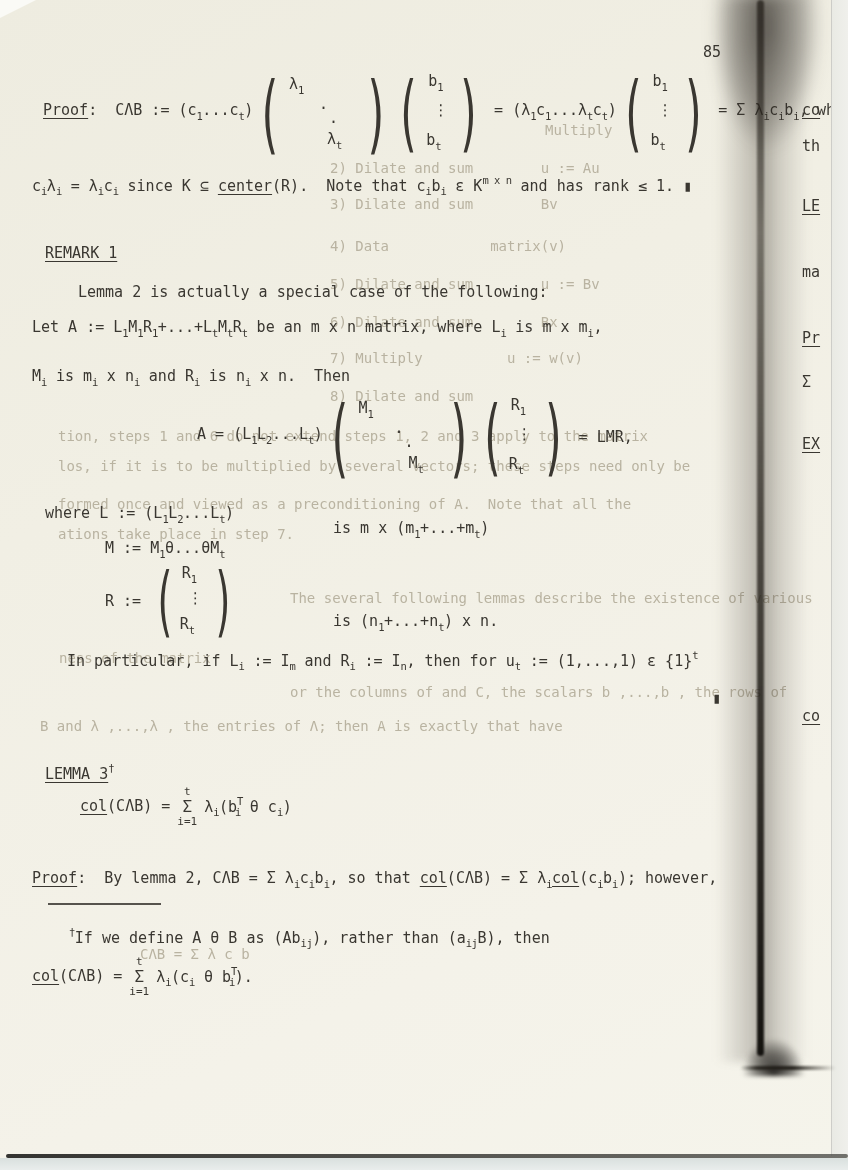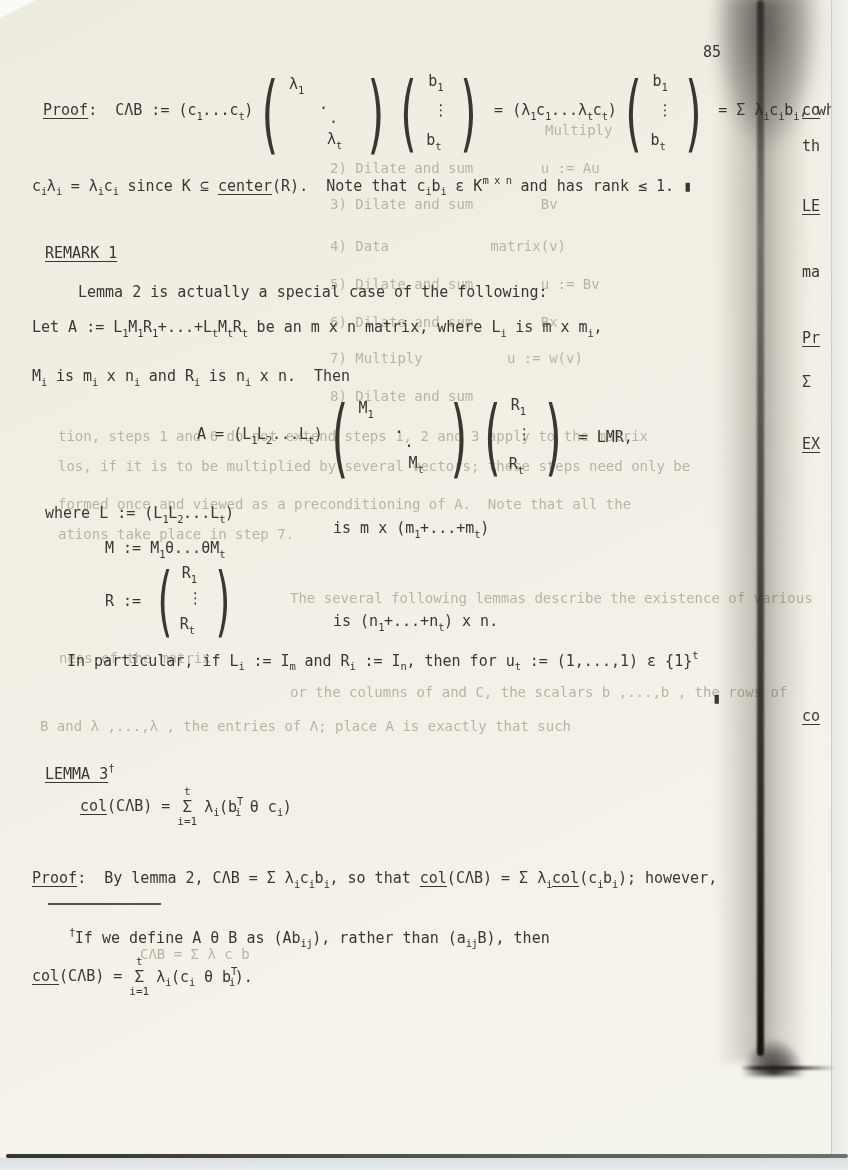--- a/index.html
+++ b/index.html
@@ -64,21 +64,21 @@
       <span class="ghost" style="left: 330px; top: 312px;">6) Dilate and sum        Bx</span>
       <span class="ghost" style="left: 330px; top: 348px;">7) Multiply          u := w(v)</span>
       <span class="ghost" style="left: 330px; top: 386px;">8) Dilate and sum</span>
       <span class="ghost" style="left: 58px; top: 426px;">tion, steps 1 and 6 do not extend steps 1, 2 and 3 apply to the matrix</span>
       <span class="ghost" style="left: 58px; top: 456px;">los, if it is to be multiplied by several vectors; these steps need only be</span>
       <span class="ghost" style="left: 58px; top: 494px;">formed once and viewed as a preconditioning of A.  Note that all the</span>
       <span class="ghost" style="left: 58px; top: 524px;">ations take place in step 7.</span>
       <span class="ghost" style="left: 290px; top: 588px;">The several following lemmas describe the existence of various</span>
       <span class="ghost" style="left: 59px; top: 648px;">ness of the matrix</span>
       <span class="ghost" style="left: 290px; top: 682px;">or the columns of and C, the scalars b ,...,b , the rows of</span>
-      <span class="ghost" style="left: 40px; top: 716px;">B and λ ,...,λ , the entries of Λ; place A is exactly that such</span>
+      <span class="ghost" style="left: 40px; top: 716px;">B and λ ,...,λ , the entries of Λ; then A is exactly that have</span>
       <span class="ghost" style="left: 140px; top: 944px;">CΛB = Σ λ c b</span>
     </div>
 
   <div class="t" style="left:703px;top:42px;">85</div>
 
   <div class="eqrow" style="left:43px;top:68px;height:90px;">
     <span><span class="u">Proof</span><span>:  CΛB := </span><span>(c</span><span class="b">1</span><span>...c</span><span class="b">t</span><span>)</span></span>
     <span class="mx">
       <span class="bp" style="font-size:86px;line-height:82px;">(</span>
       <span class="cells" style="width:72px;height:82px;text-align:center;">

